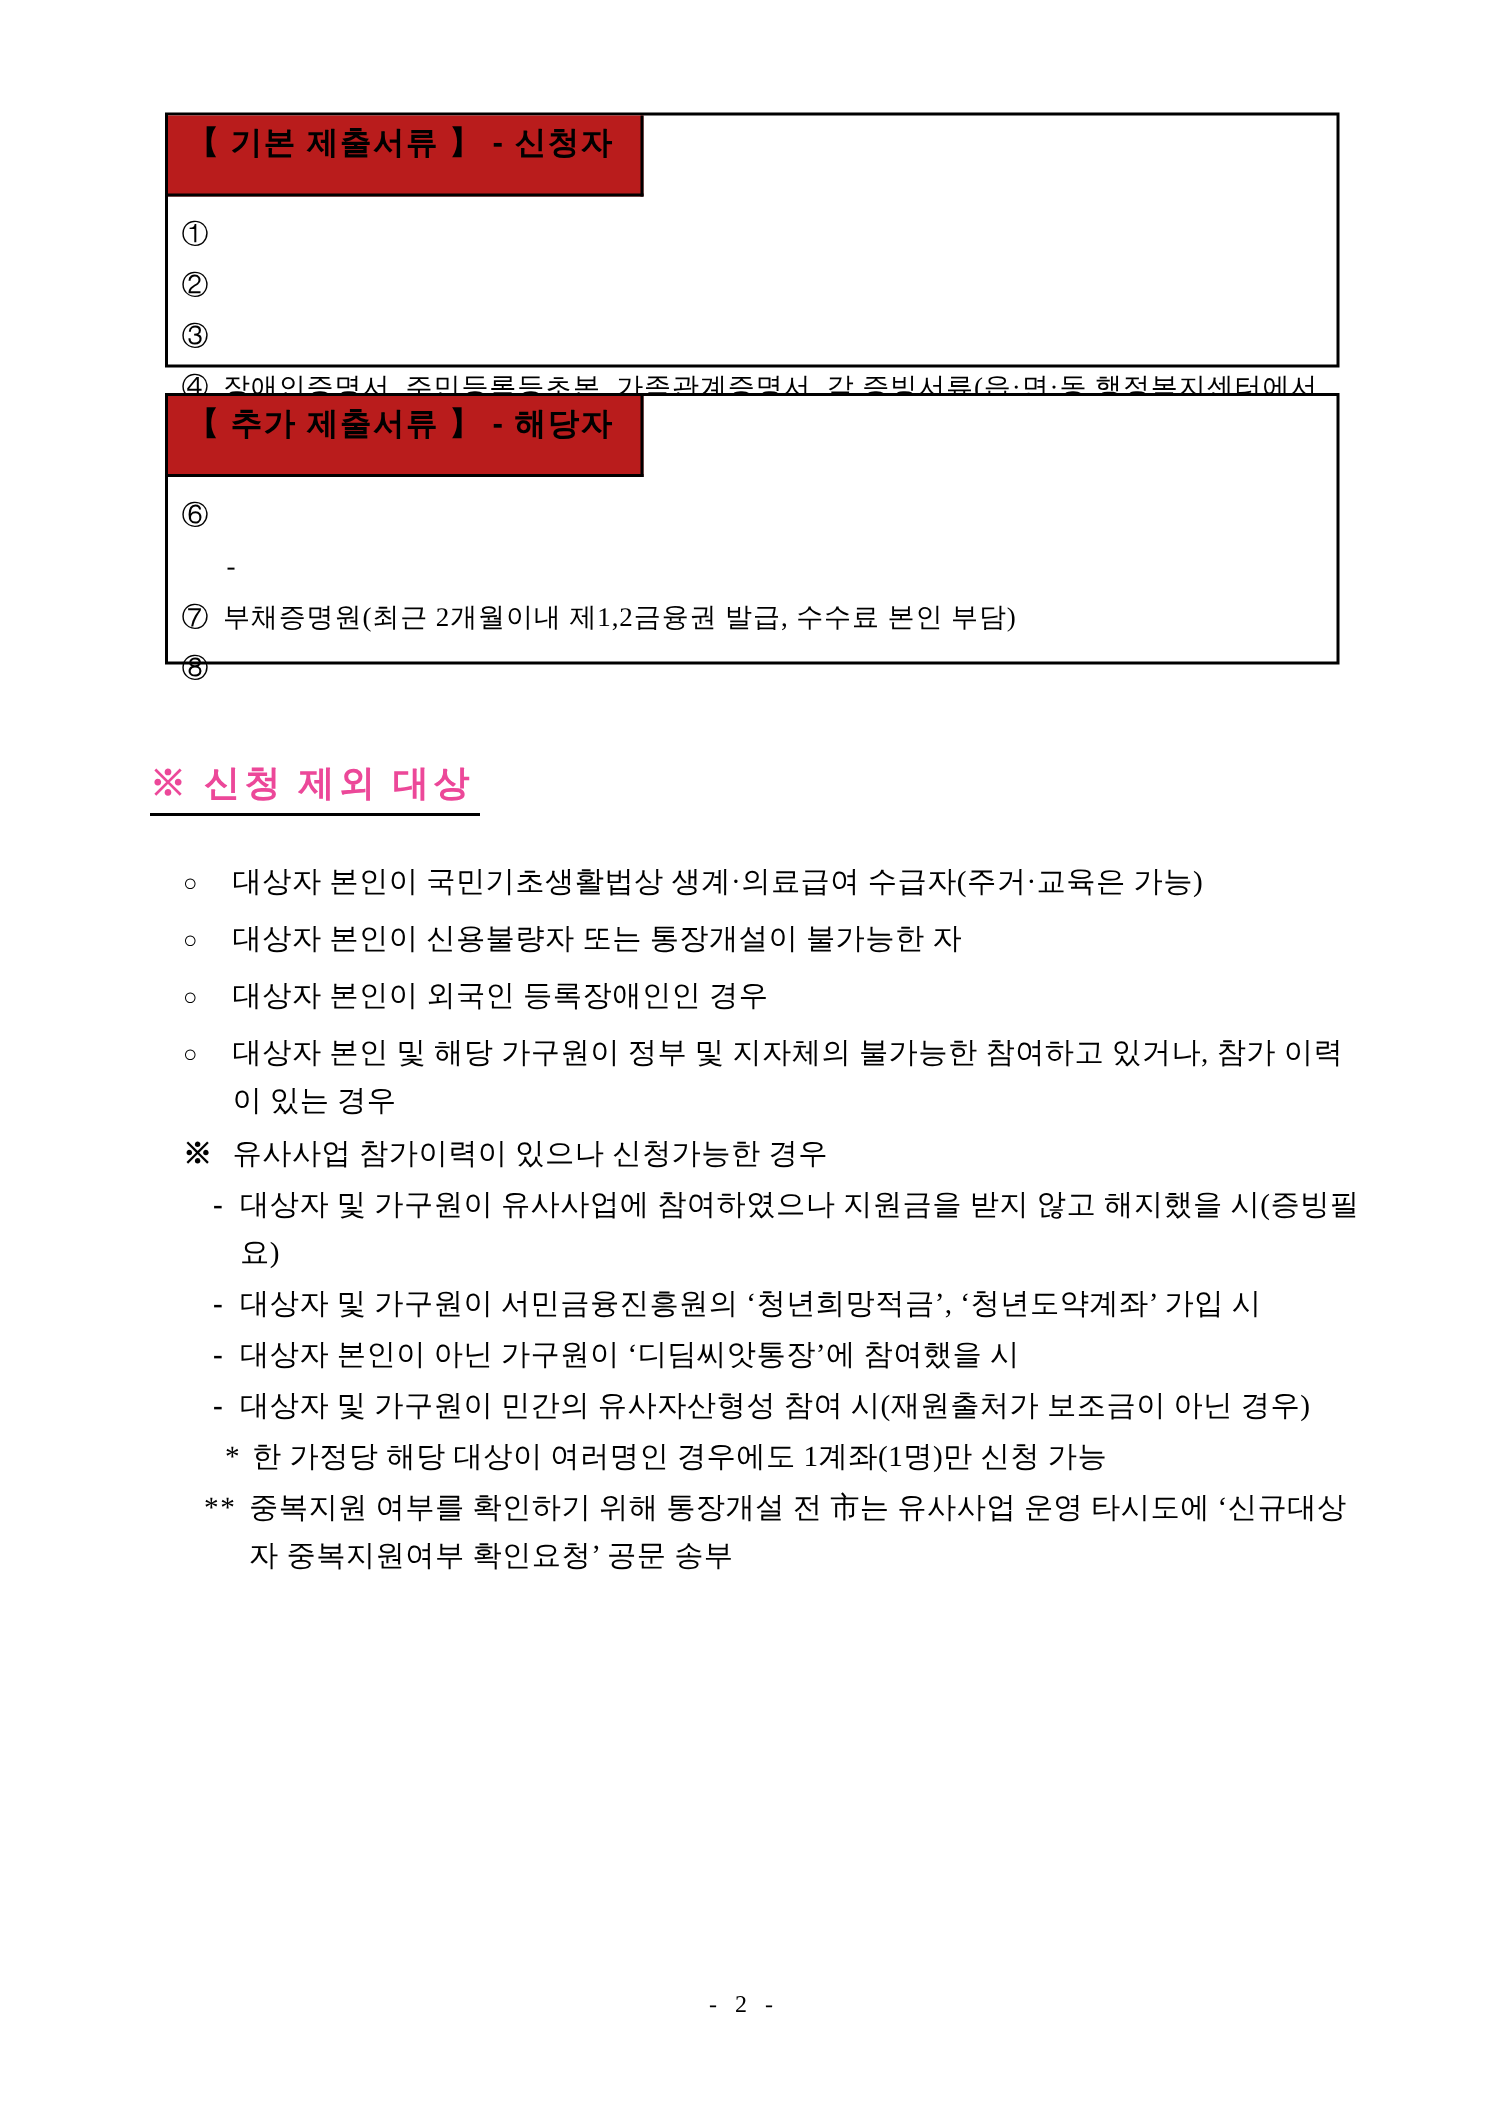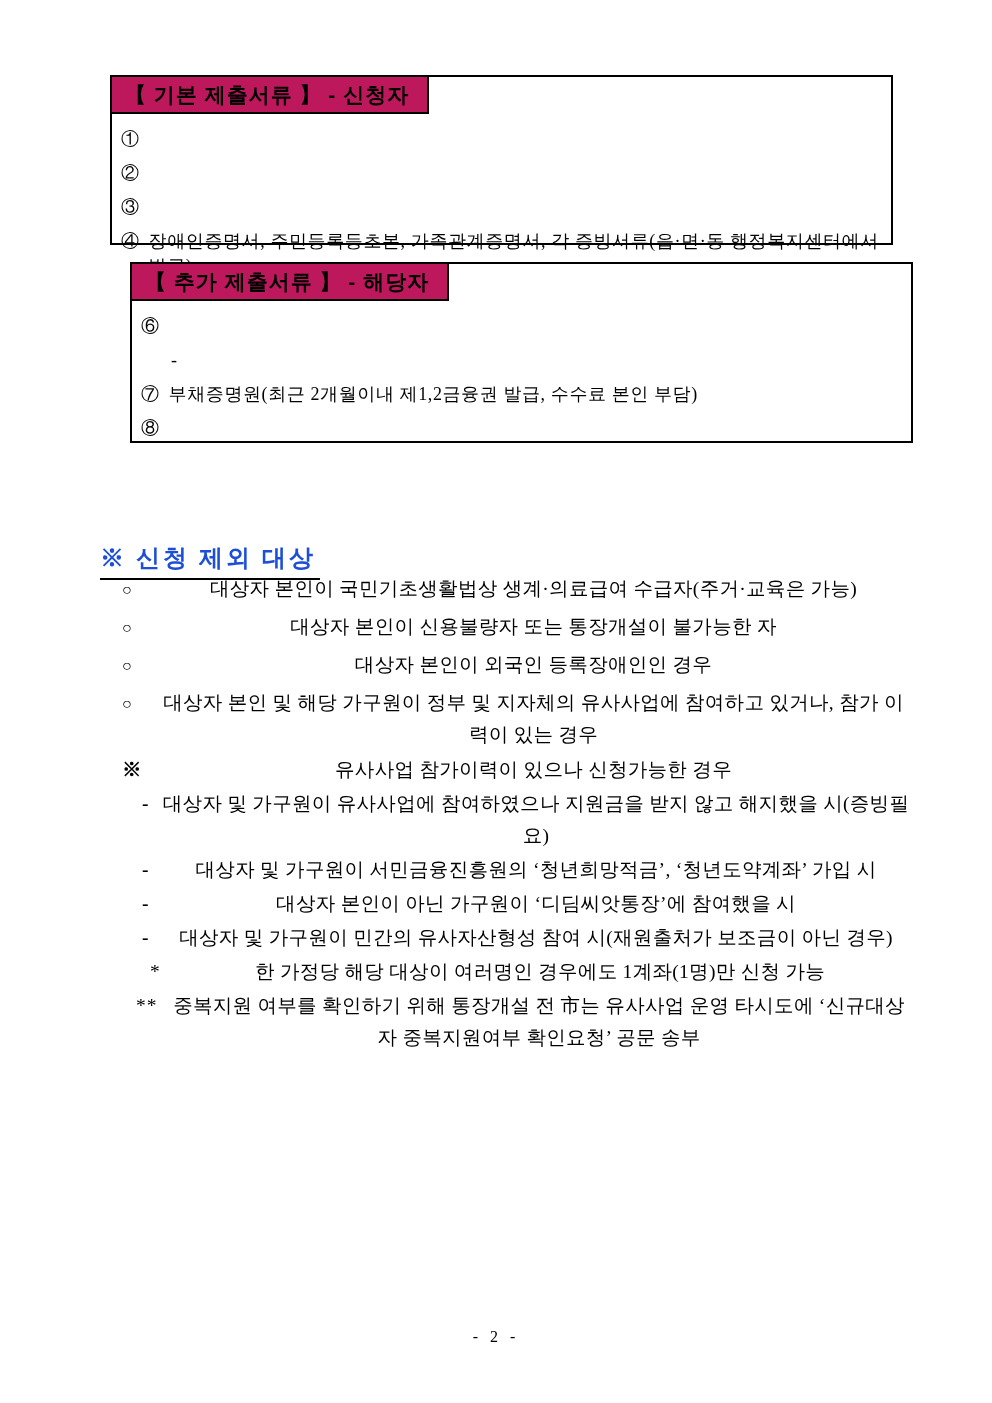--- a/index.html
+++ b/index.html
@@ -15,32 +15,32 @@
 
   
   .doc-box {
     position: absolute;
     left: 110px;
     width: 779px;
     border: 2px solid #000000;
     background: #ffffff;
   }
   .doc-box.box-basic { top: 75px;  height: 166px; }
-  .doc-box.box-extra { top: 262px; height: 177px; margin-left: 20px; }
+  .doc-box.box-extra { top: 262px; height: 177px; }
 
   .box-header {
     display: inline-block;
     border-right: 2px solid #000000;
     border-bottom: 2px solid #000000;
-    padding: 4px 18px 3px 13px;
+    padding: 4px 18px 20px 13px;
     font-family: "Liberation Sans", "DejaVu Sans", sans-serif;
     font-weight: bold;
     font-size: 21px;
     letter-spacing: 1px;
-    background: #be185d;
+    background: #b91c1c;
   }
 
   .box-items { padding: 4px 10px 6px 9px; }
   .box-item {
     display: flex;
     align-items: baseline;
     margin: 9px 0;
     font-size: 18px;
     letter-spacing: 0.6px;
     line-height: 25px;
@@ -50,42 +50,41 @@
   .box-item.sub .marker { margin-right: 10px; }
 
   
   .section-title {
     position: absolute;
     left: 100px;
     top: 506px;
     font-size: 24px;
     font-weight: bold;
     letter-spacing: 3px;
-    color: #1d4ed8;
+    color: #ec4899;
     border-bottom: 2px solid #000000;
     padding: 0 4px 4px 0;
-    margin-top: 36px;
   }
 
   .bullet-list {
     position: absolute;
     left: 100px;
     top: 568px;
     width: 812px;
   }
   .row {
     display: flex;
     align-items: baseline;
     font-size: 19.5px;
     line-height: 32px;
     letter-spacing: 0.3px;
     margin-bottom: 2px;
   }
   .row .mk { flex: 0 0 auto; }
-  .row .tx { flex: 1 1 auto; text-align: center; }
+  .row .tx { flex: 1 1 auto; }
 
   .row.b-circle { margin-left: 22px; margin-top: 5px; }
   .row.b-circle .mk { width: 33px; font-size: 16px; }
 
   .row.b-note { margin-left: 22px; margin-top: 3px; }
   .row.b-note .mk { width: 33px; font-weight: bold; }
 
   .row.b-dash { margin-left: 42px; }
   .row.b-dash .mk { width: 18px; font-weight: bold; }
 
@@ -163,21 +162,21 @@
       <span class="tx">대상자 본인이 신용불량자 또는 통장개설이 불가능한 자</span>
     </div>
 
     <div class="row b-circle">
       <span class="mk">○</span>
       <span class="tx">대상자 본인이 외국인 등록장애인인 경우</span>
     </div>
 
     <div class="row b-circle">
       <span class="mk">○</span>
-      <span class="tx">대상자 본인 및 해당 가구원이 정부 및 지자체의 유사사업에 참여하고 있거나, 참가 이력이 있는 경우</span>
+      <span class="tx">대상자 본인 및 해당 가구원이 정부 및 지자체의 불가능한 참여하고 있거나, 참가 이력이 있는 경우</span>
     </div>
 
     <div class="row b-note">
       <span class="mk">※</span>
       <span class="tx">유사사업 참가이력이 있으나 신청가능한 경우</span>
     </div>
 
     <div class="row b-dash">
       <span class="mk">-</span>
       <span class="tx">대상자 및 가구원이 유사사업에 참여하였으나 지원금을 받지 않고 해지했을 시(증빙필요)</span>

